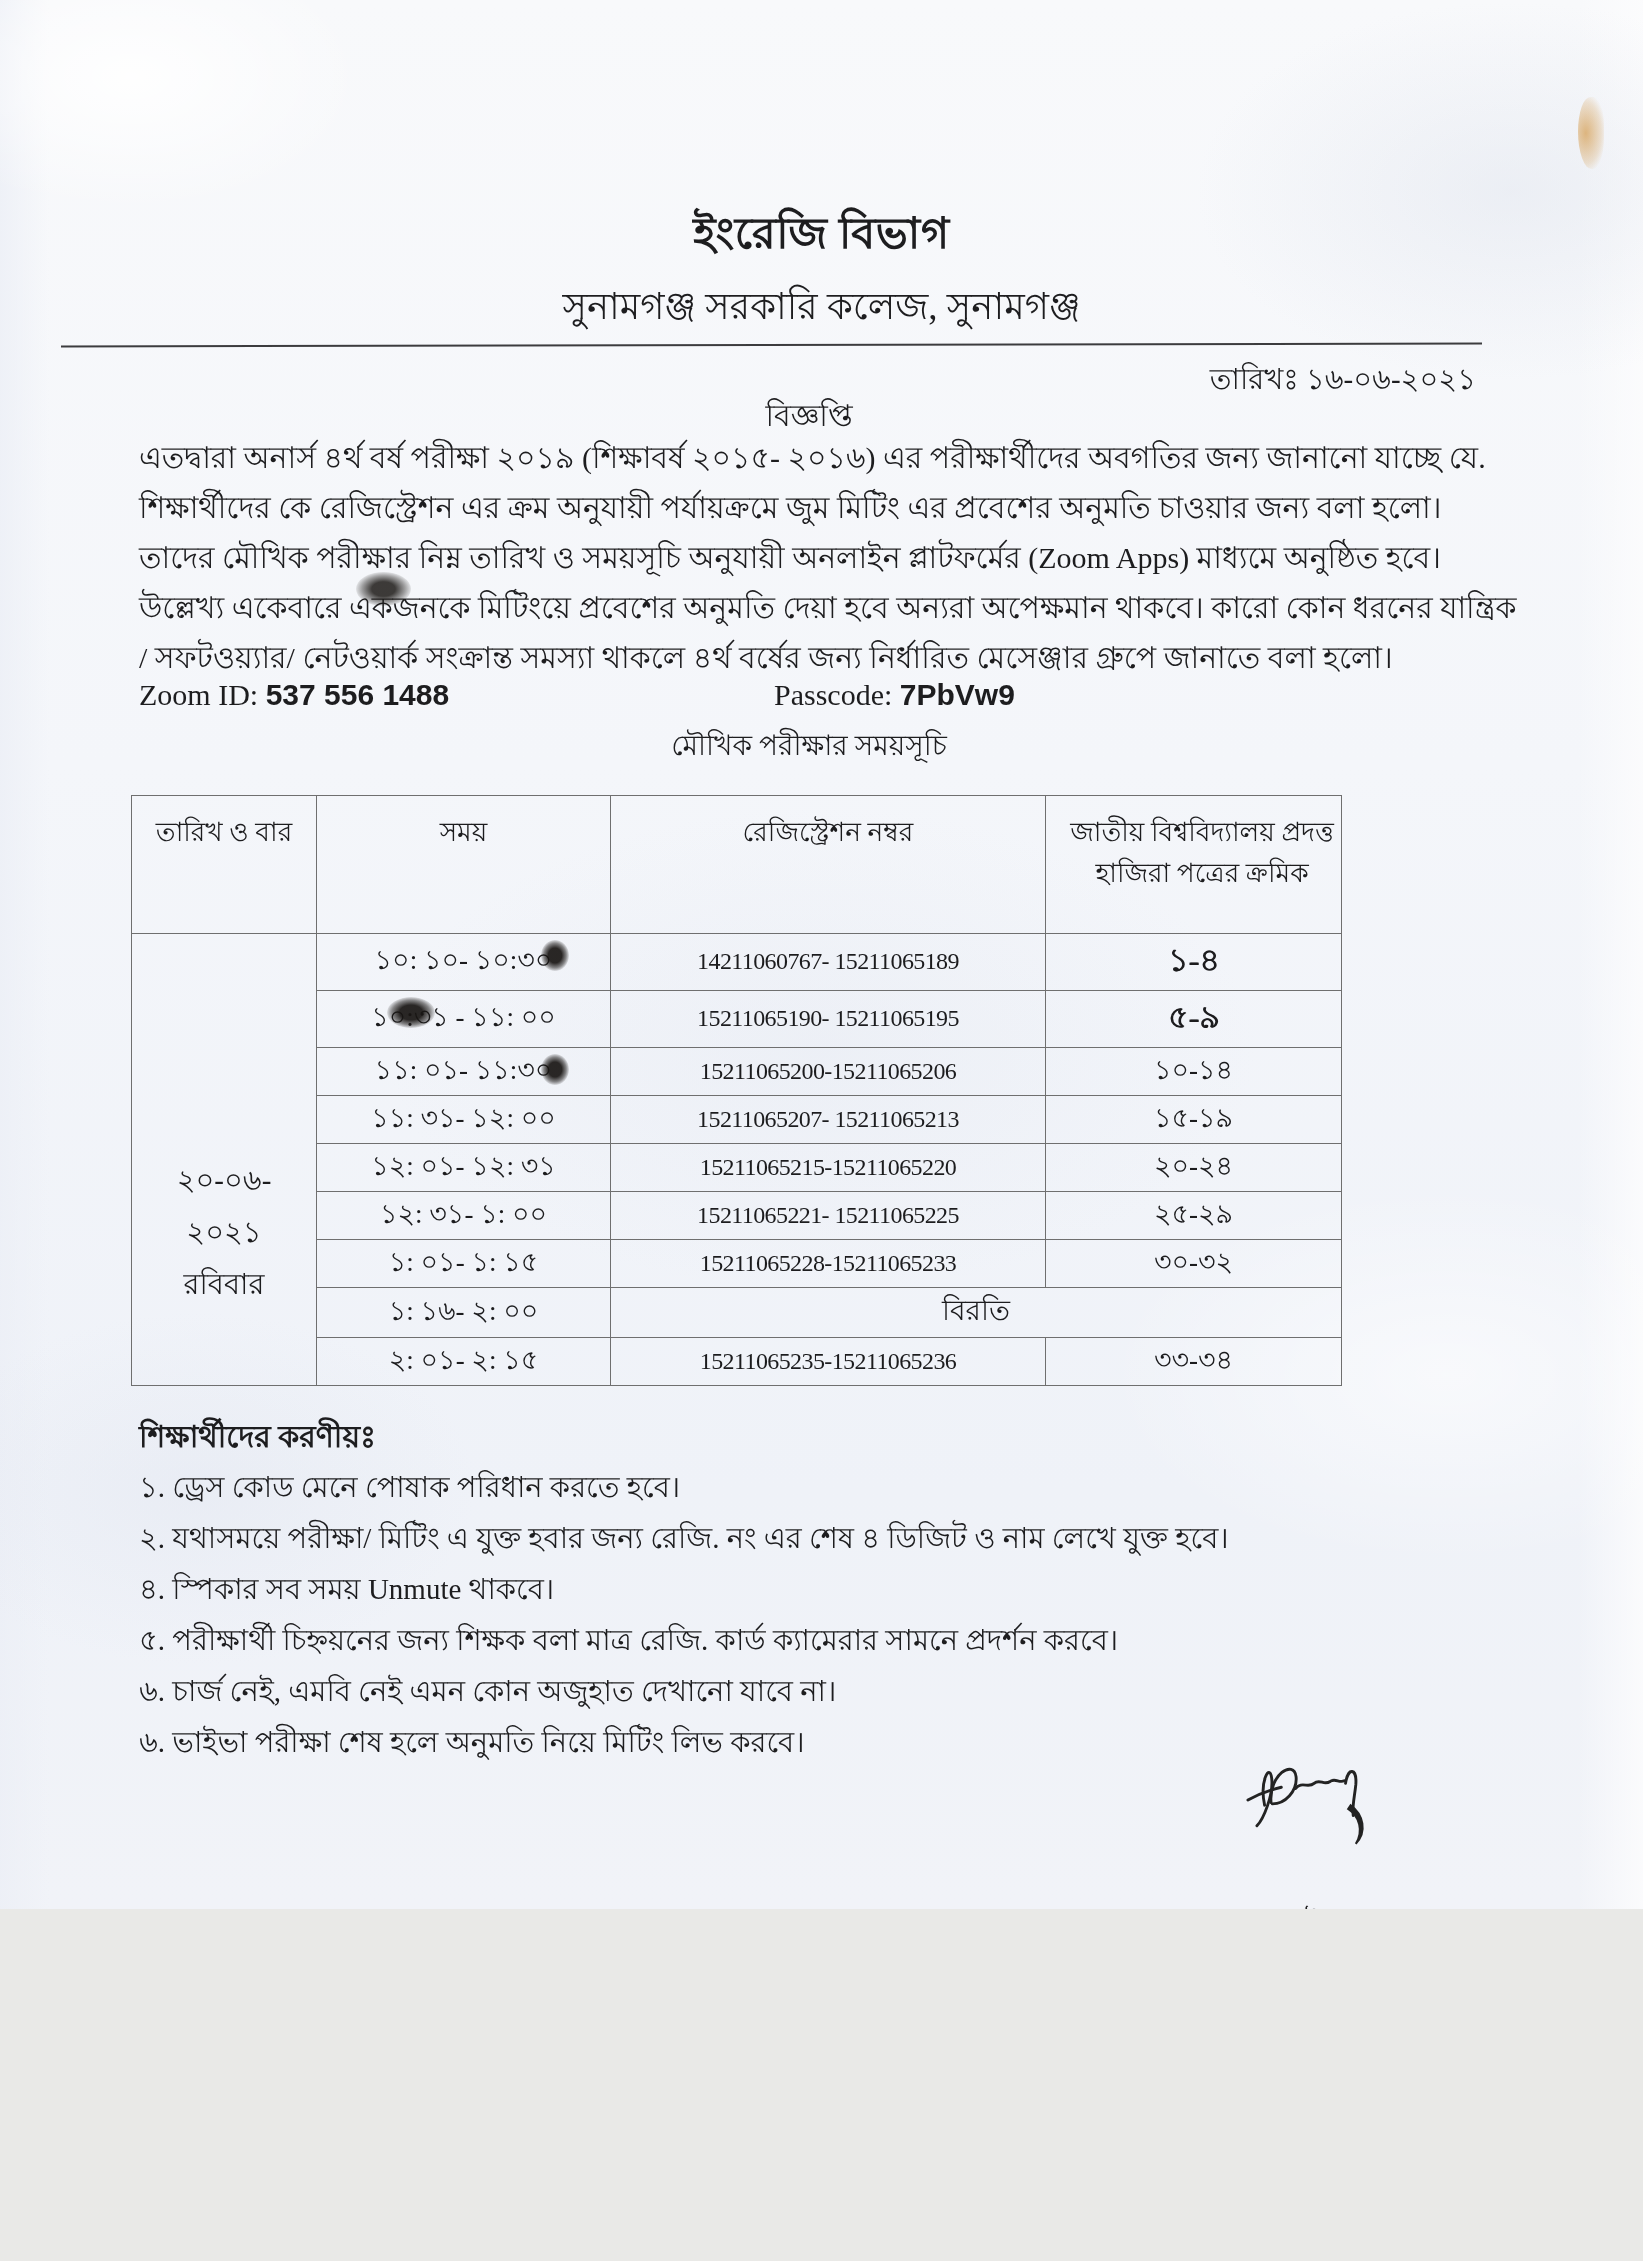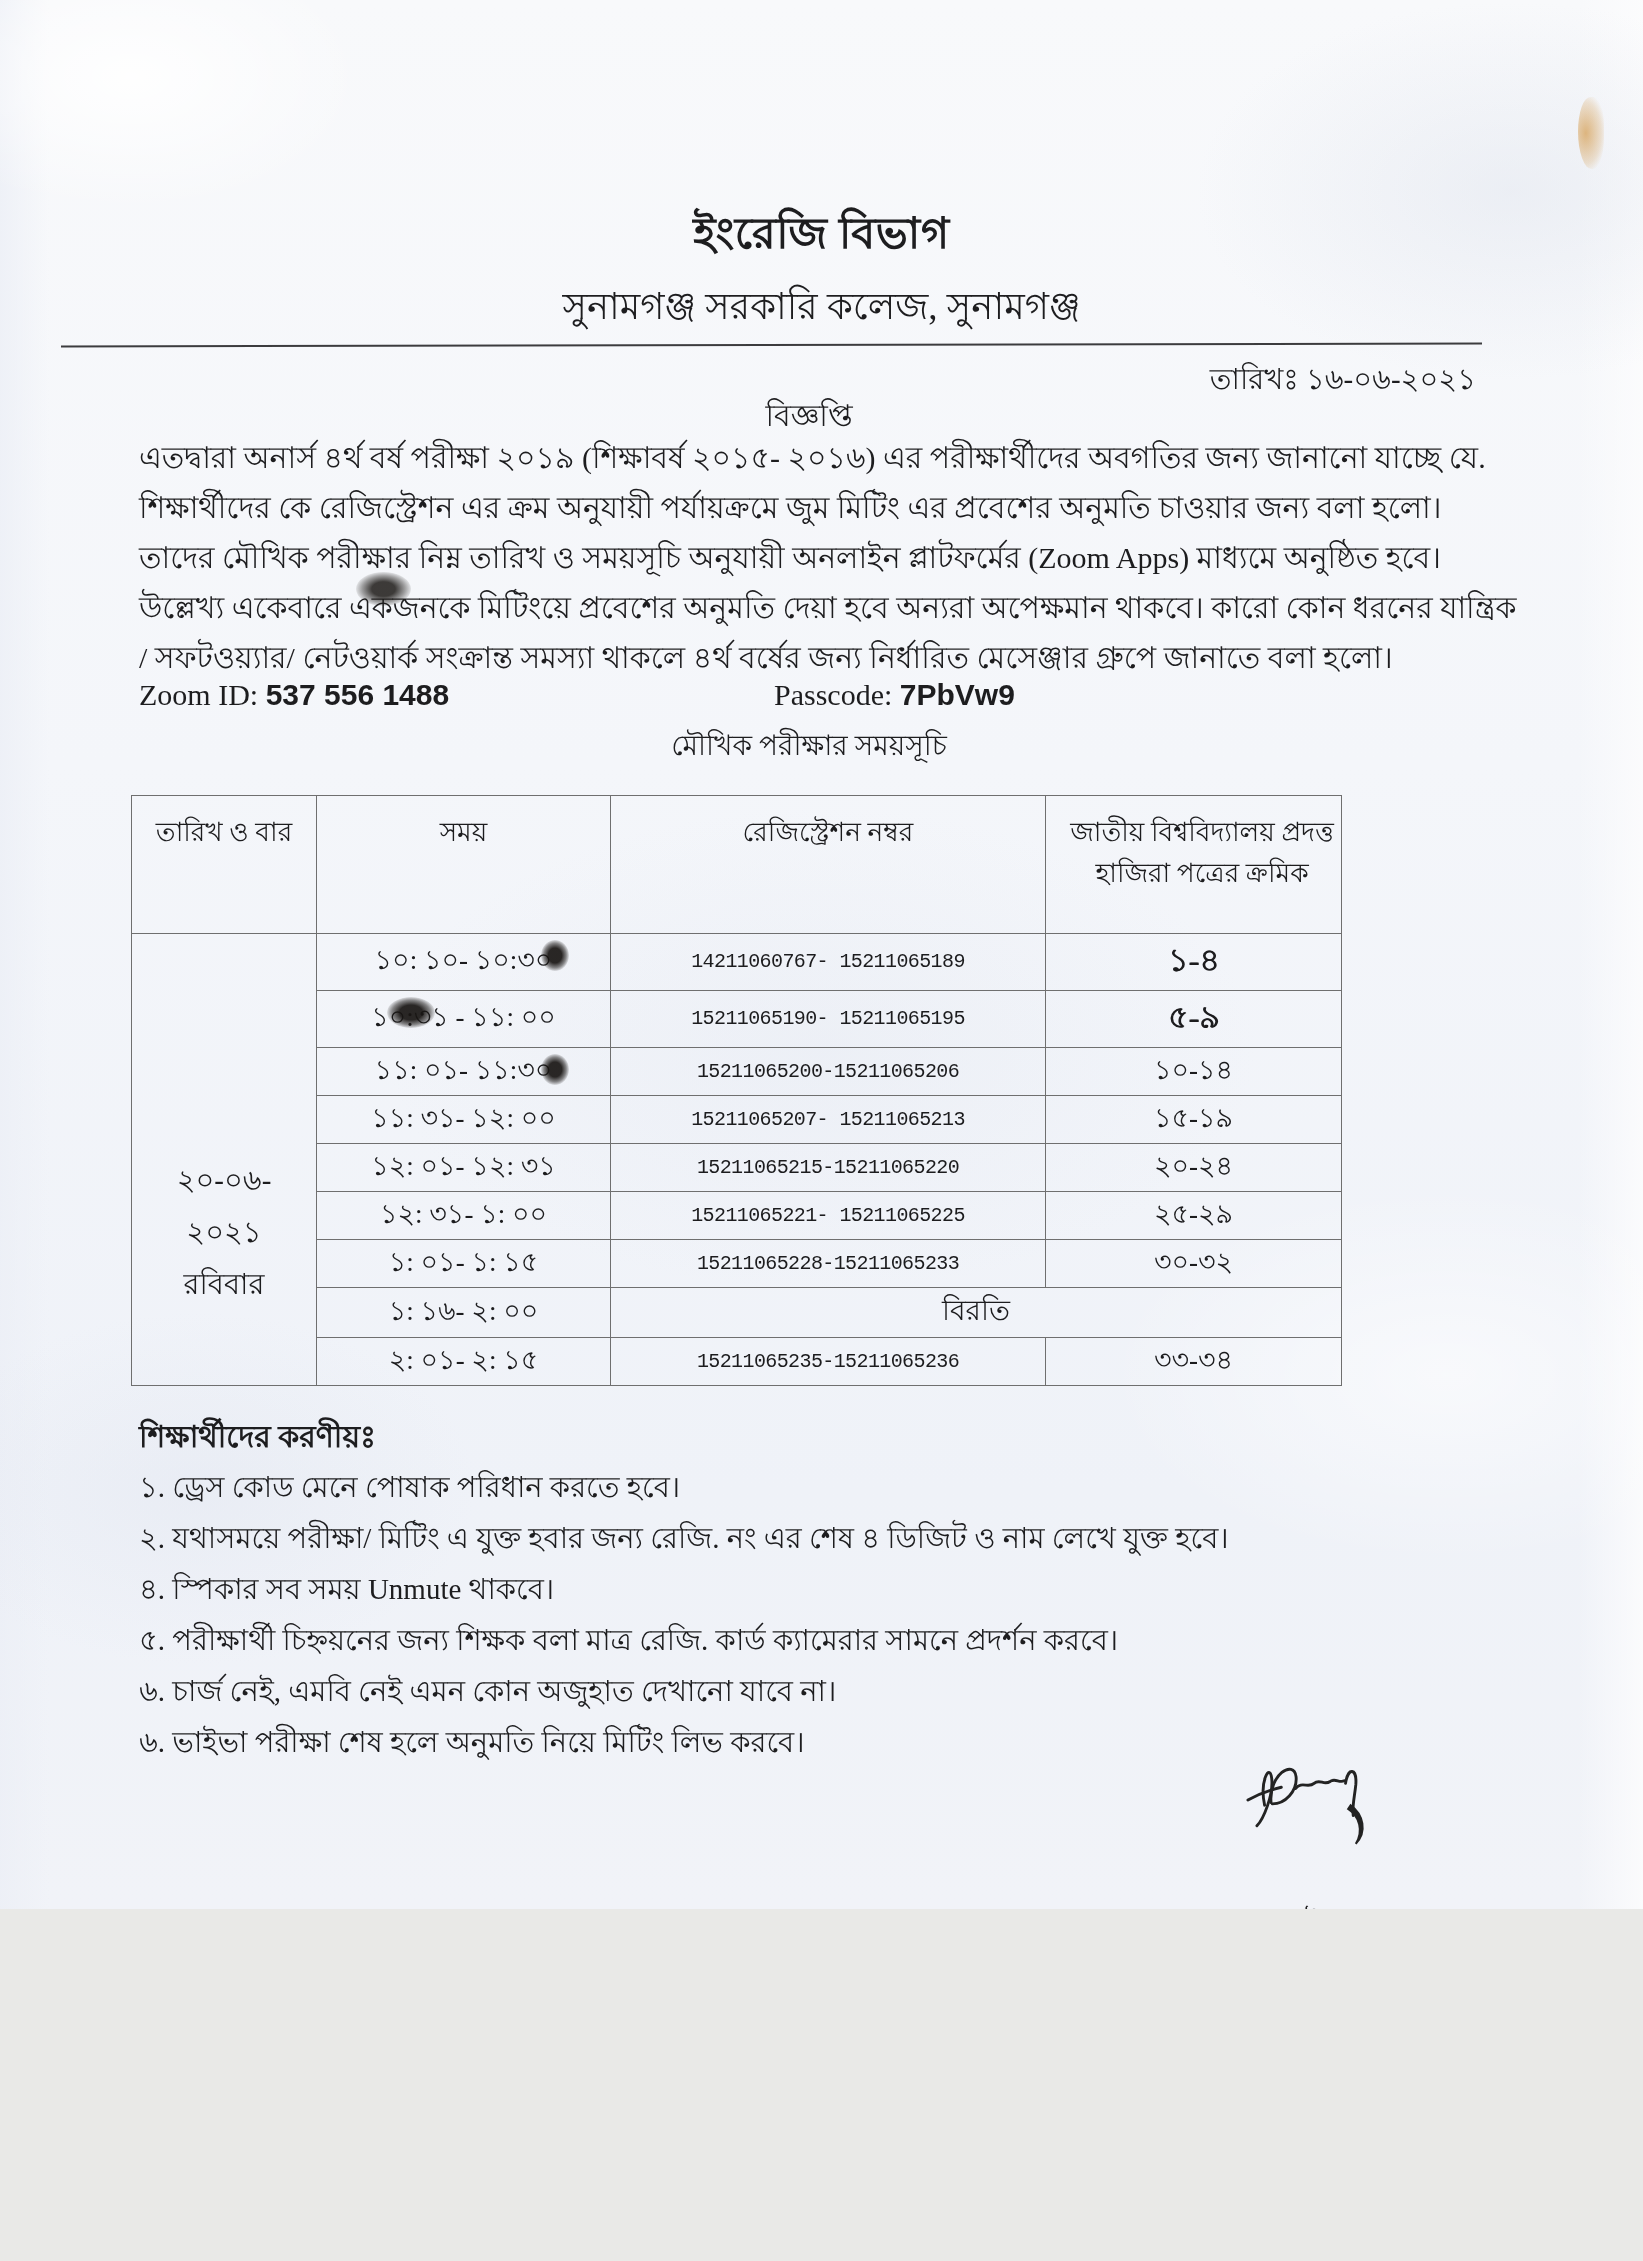--- a/index.html
+++ b/index.html
@@ -45,21 +45,21 @@
     position:absolute;left:131px;top:795px;width:1210px;
     border-collapse:collapse;table-layout:fixed;
     font-size:27px;color:#1c1c1e;
   }
   table.schedule td,table.schedule th{
     border:1.3px solid #6f6f6f;position:relative;
     font-weight:normal;overflow:hidden;
   }
   th.h{vertical-align:top;padding-top:15.5px;font-size:26.4px;line-height:41px;height:120px;}
   td.c{height:44px;text-align:center;vertical-align:middle;}
-  td.reg{font-family:Liberation Mono, monospace;font-size:20px;letter-spacing:-0.6px;}
+  td.reg{font-family:Liberation Serif, serif;font-size:24px;letter-spacing:-0.6px;}
   td.datecell{
     text-align:center;vertical-align:middle;white-space:pre-line;
     line-height:52px;padding-top:147px;font-size:29px;
   }
   td.hw{font-weight:700;font-size:32px;text-shadow:1px 0 0 currentColor;}
   
   .ow::after{
     content:"";position:absolute;top:6.4px;width:28px;height:31px;border-radius:50%;
     background:radial-gradient(ellipse at center, rgba(24,21,19,.92) 0 34%, rgba(24,21,19,.5) 56%, transparent 74%);
   }

